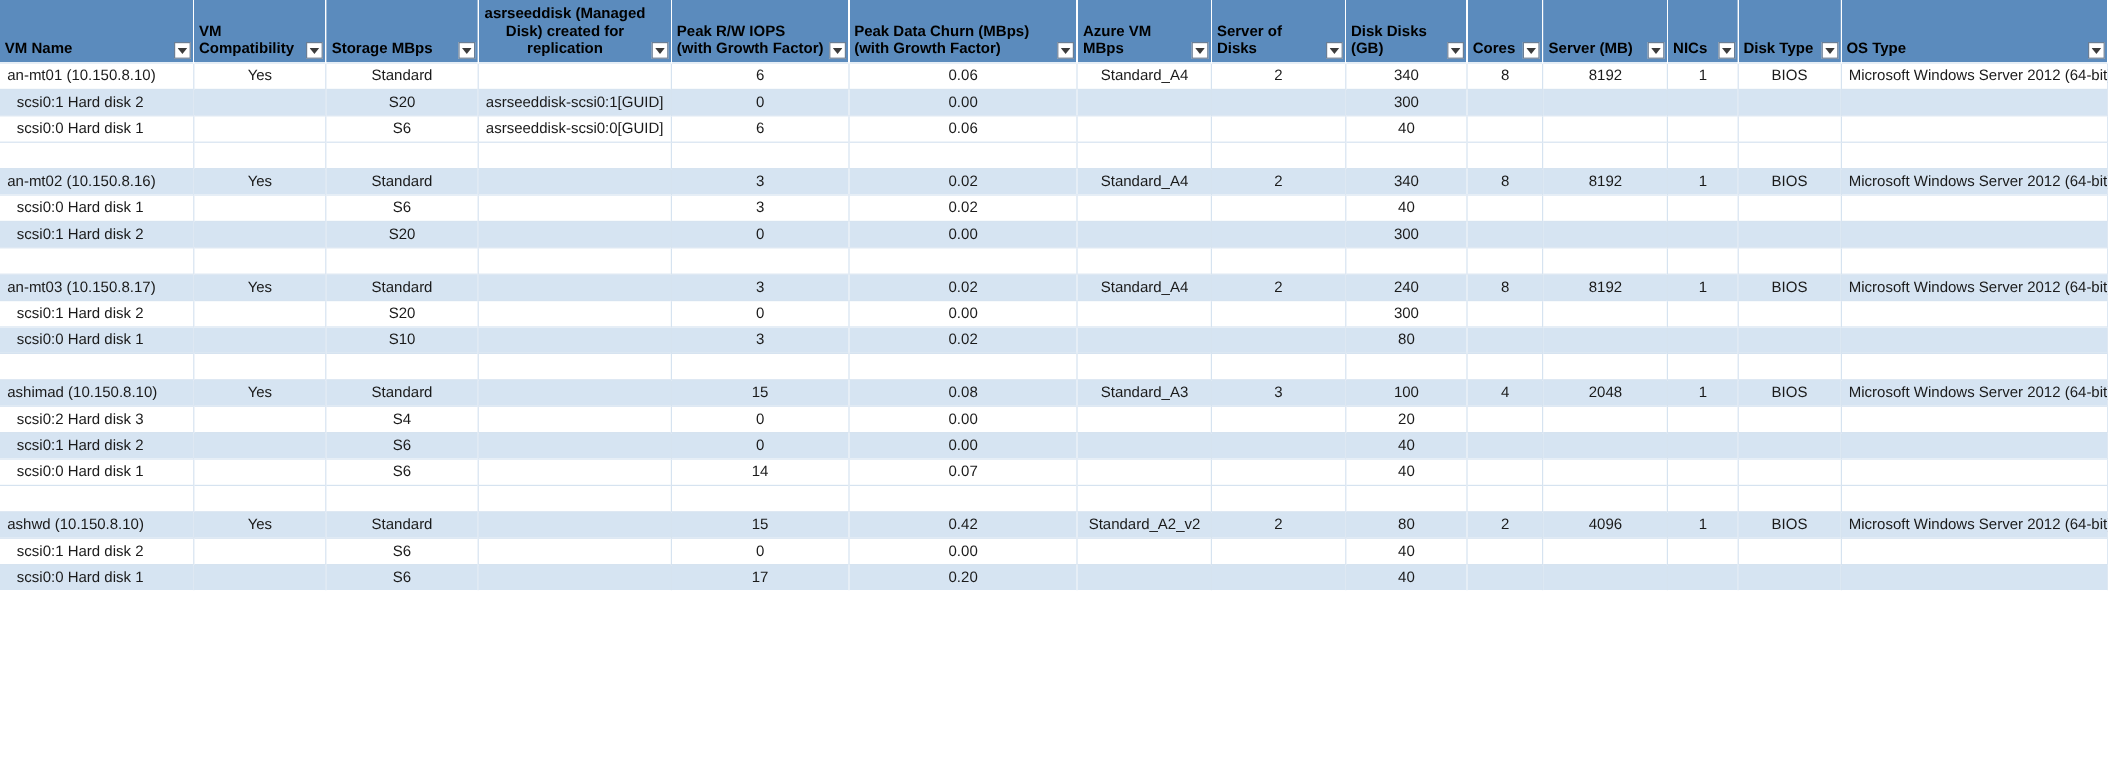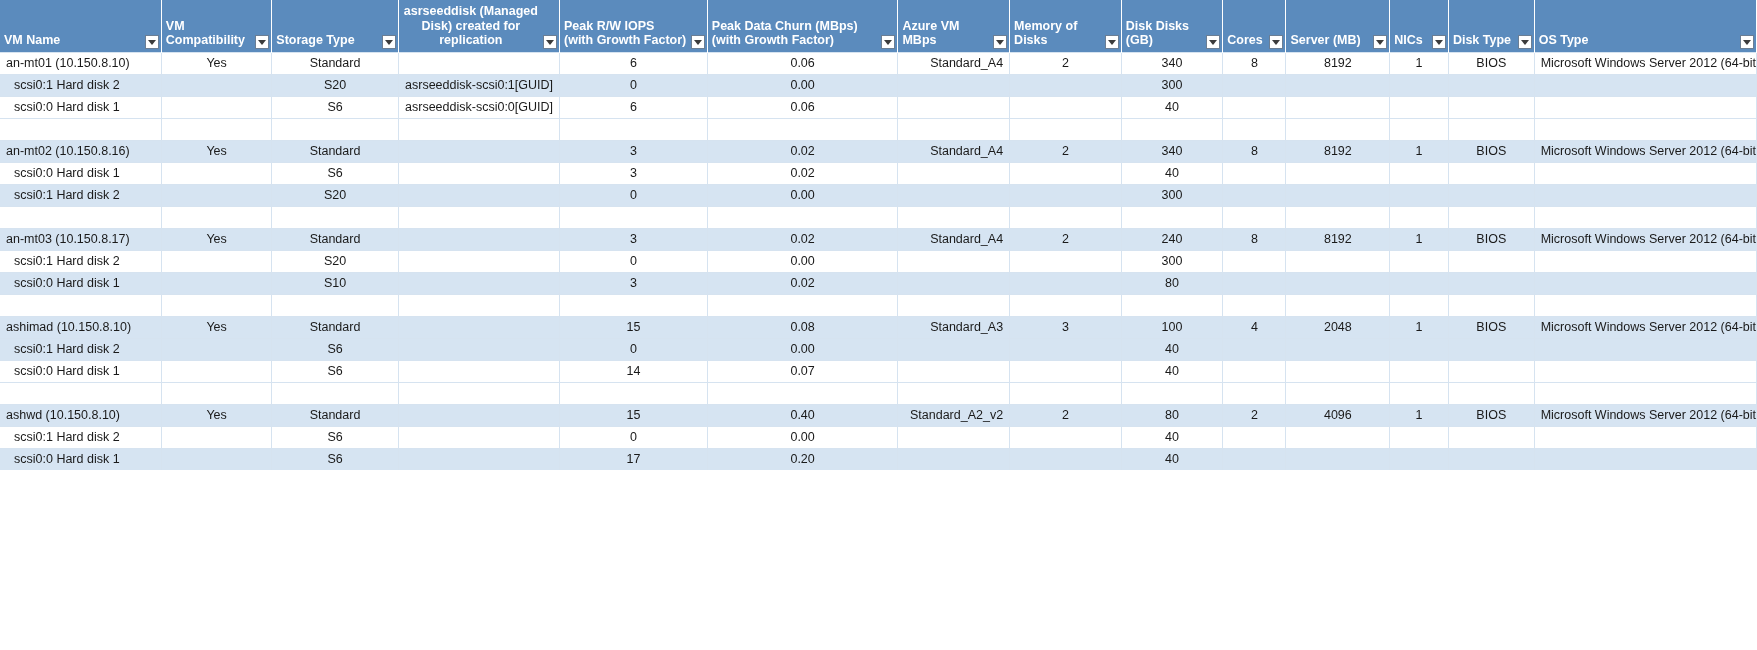--- a/index.html
+++ b/index.html
@@ -11,21 +11,21 @@
     color: #1a1a1a;
     width: 1757px;
   }
   table {
     border-collapse: collapse;
     width: 1757px;
     table-layout: fixed;
   }
   thead th {
     background: #5b8bbd;
-    color: #ffffff;
+    color: #000000;
     font-weight: 600;
     text-align: left;
     vertical-align: bottom;
     padding: 3px 4px 4px 4px;
     position: relative;
     border-right: 1px solid #fff0;
     height: 52px;
   }
   thead th .hdr-text {
     display: block;
@@ -57,21 +57,21 @@
   }
   tbody tr.stripe-light td { background: #ffffff; }
   tbody tr.stripe-dark  td { background: #d6e4f2; }
   tbody tr.spacer td {
     background: #ffffff;
     border-right: 1px solid #d6e3f0;
     border-top: 1px solid #d6e3f0;
     height: 22px;
   }
   .c-center { text-align: center; }
-  .c-right  { text-align: right; }
+  .c-right  { text-align: center; }
   .c-left   { text-align: left; }
 </style>
 </head>
 <body>
 
 <table>
   <colgroup id="cg">
       <col style="width: 143px;">
       <col style="width: 98px;">
       <col style="width: 112px;">
@@ -99,21 +99,21 @@
         </th>
         <th>
           <span class="hdr-text">VM Compatibility</span>
           <span class="filter">
             <svg width="8" height="8" viewBox="0 0 8 8">
               <polygon points="0,2 8,2 4,7" fill="#3c3c3c"></polygon>
             </svg>
           </span>
         </th>
         <th>
-          <span class="hdr-text">Storage Type</span>
+          <span class="hdr-text">Storage MBps</span>
           <span class="filter">
             <svg width="8" height="8" viewBox="0 0 8 8">
               <polygon points="0,2 8,2 4,7" fill="#3c3c3c"></polygon>
             </svg>
           </span>
         </th>
         <th>
           <span class="hdr-text" style="text-align: center;">asrseeddisk (Managed Disk) created for replication</span>
           <span class="filter">
             <svg width="8" height="8" viewBox="0 0 8 8">
@@ -139,21 +139,21 @@
         </th>
         <th>
           <span class="hdr-text">Azure VM MBps</span>
           <span class="filter">
             <svg width="8" height="8" viewBox="0 0 8 8">
               <polygon points="0,2 8,2 4,7" fill="#3c3c3c"></polygon>
             </svg>
           </span>
         </th>
         <th>
-          <span class="hdr-text">Memory of Disks</span>
+          <span class="hdr-text">Server of Disks</span>
           <span class="filter">
             <svg width="8" height="8" viewBox="0 0 8 8">
               <polygon points="0,2 8,2 4,7" fill="#3c3c3c"></polygon>
             </svg>
           </span>
         </th>
         <th>
           <span class="hdr-text">Disk Disks (GB)</span>
           <span class="filter">
             <svg width="8" height="8" viewBox="0 0 8 8">
@@ -405,20 +405,36 @@
         <td class="c-center">0.08</td>
         <td class="c-right">Standard_A3</td>
         <td class="c-center">3</td>
         <td class="c-center">100</td>
         <td class="c-center">4</td>
         <td class="c-center">2048</td>
         <td class="c-center">1</td>
         <td class="c-center">BIOS</td>
         <td class="c-right">Microsoft Windows Server 2012 (64-bit)</td>
       </tr>
+      <tr class="stripe-light">
+        <td class="c-left" style="padding-left: 14px;">scsi0:2 Hard disk 3</td>
+        <td class="c-left"></td>
+        <td class="c-center">S4</td>
+        <td class="c-right"></td>
+        <td class="c-center">0</td>
+        <td class="c-center">0.00</td>
+        <td class="c-left"></td>
+        <td class="c-left"></td>
+        <td class="c-center">20</td>
+        <td class="c-left"></td>
+        <td class="c-left"></td>
+        <td class="c-left"></td>
+        <td class="c-left"></td>
+        <td class="c-left"></td>
+      </tr>
       <tr class="stripe-dark">
         <td class="c-left" style="padding-left: 14px;">scsi0:1 Hard disk 2</td>
         <td class="c-left"></td>
         <td class="c-center">S6</td>
         <td class="c-right"></td>
         <td class="c-center">0</td>
         <td class="c-center">0.00</td>
         <td class="c-left"></td>
         <td class="c-left"></td>
         <td class="c-center">40</td>
@@ -459,21 +475,21 @@
         <td></td>
         <td></td>
         <td></td>
       </tr>
       <tr class="stripe-dark">
         <td class="c-left">ashwd (10.150.8.10)</td>
         <td class="c-center">Yes</td>
         <td class="c-center">Standard</td>
         <td class="c-center"></td>
         <td class="c-center">15</td>
-        <td class="c-center">0.40</td>
+        <td class="c-center">0.42</td>
         <td class="c-right">Standard_A2_v2</td>
         <td class="c-center">2</td>
         <td class="c-center">80</td>
         <td class="c-center">2</td>
         <td class="c-center">4096</td>
         <td class="c-center">1</td>
         <td class="c-center">BIOS</td>
         <td class="c-right">Microsoft Windows Server 2012 (64-bit)</td>
       </tr>
       <tr class="stripe-light">

